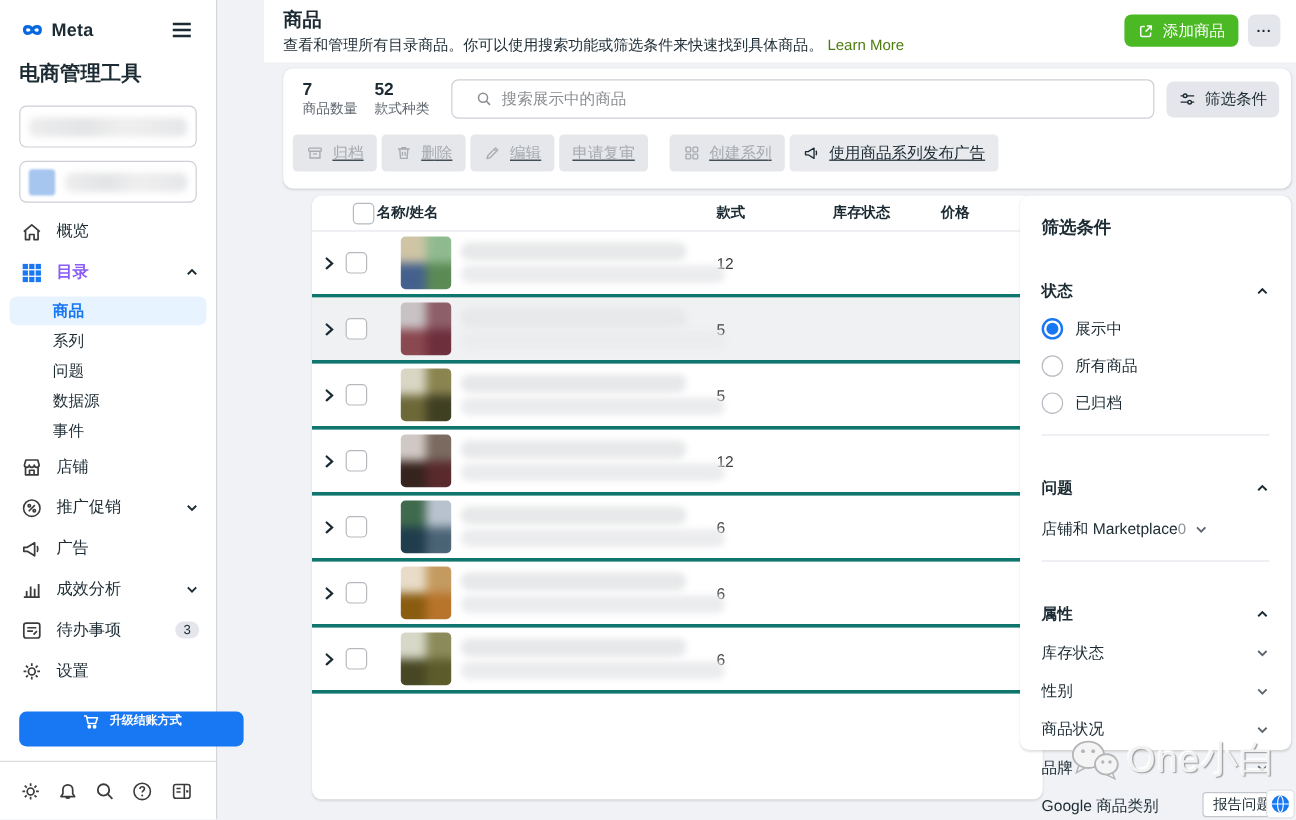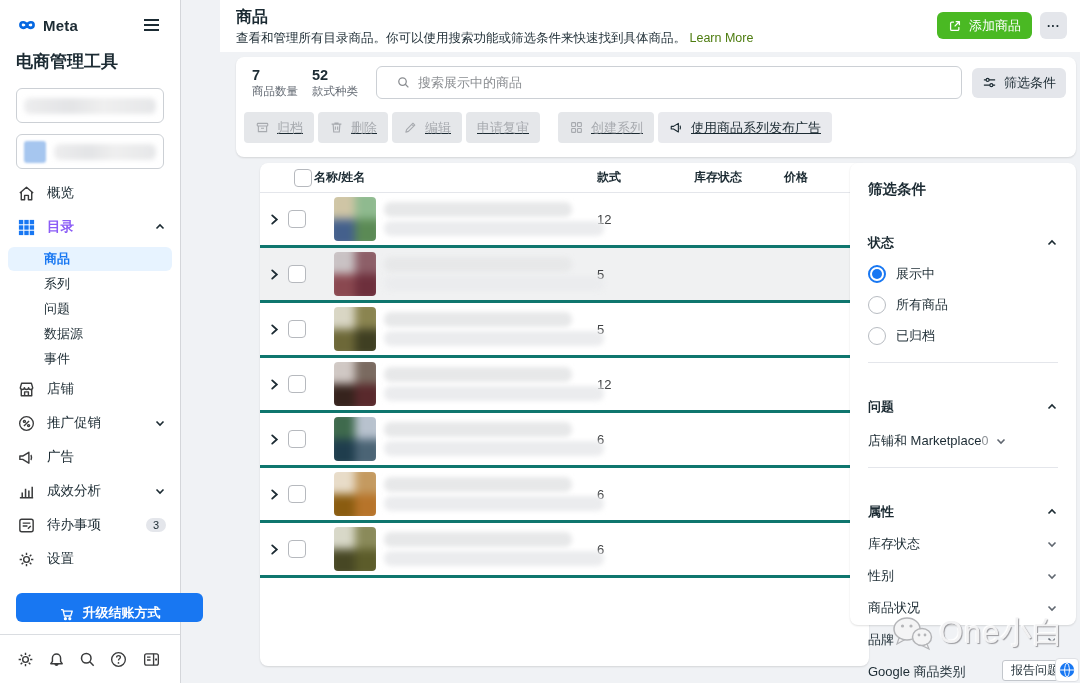--- a/index.html
+++ b/index.html
@@ -40,21 +40,21 @@
   .nav-item.active-parent .icn { color:#1877f2; }
   .sub-item { display:flex; align-items:center; height:24px; margin:0 8px 1px 8px;
     padding-left:36px; font-size:13px; border-radius:6px; cursor:pointer; }
   .sub-item.active { background:#e7f3ff; color:#1877f2; font-weight:bold; }
   .badge { background:#e4e6eb; border-radius:9px; font-size:11px; padding:1px 7px; color:#1c2b33; }
   .chev { color:#606770; }
   .gap-store { margin-top:4px; }
 
   .side-bottom { margin-top:auto; }
   .upgrade-btn { margin:0 16px 12px 16px; height:29px; background:#1877f2; color:#fff; border:none;
-    border-radius:6px; width:187px; font-size:13px; font-weight:bold; display:flex; align-items:flex-end;
+    border-radius:6px; width:187px; font-size:10px; font-weight:bold; display:flex; align-items:flex-start;
     justify-content:center; gap:8px; cursor:pointer; font-family:Liberation Sans, sans-serif; }
   .side-icons { border-top:1px solid #dadde1; display:flex; align-items:center; padding:9px 14px 9px 10px; gap:1px; }
   .side-icon-btn { width:30px; height:30px; display:flex; align-items:center; justify-content:center;
     color:#3a3b3c; cursor:pointer; }
   .side-icons .spacer { flex:1; }
 
   
   .main-header { position:absolute; left:220px; top:0; width:860px; height:52px; background:#fff; }
   .page-title { position:absolute; left:16px; top:7px; font-size:16px; font-weight:bold; }
   .page-sub { position:absolute; left:16px; top:30px; font-size:12.5px; color:#1c2b33; white-space:nowrap; }

